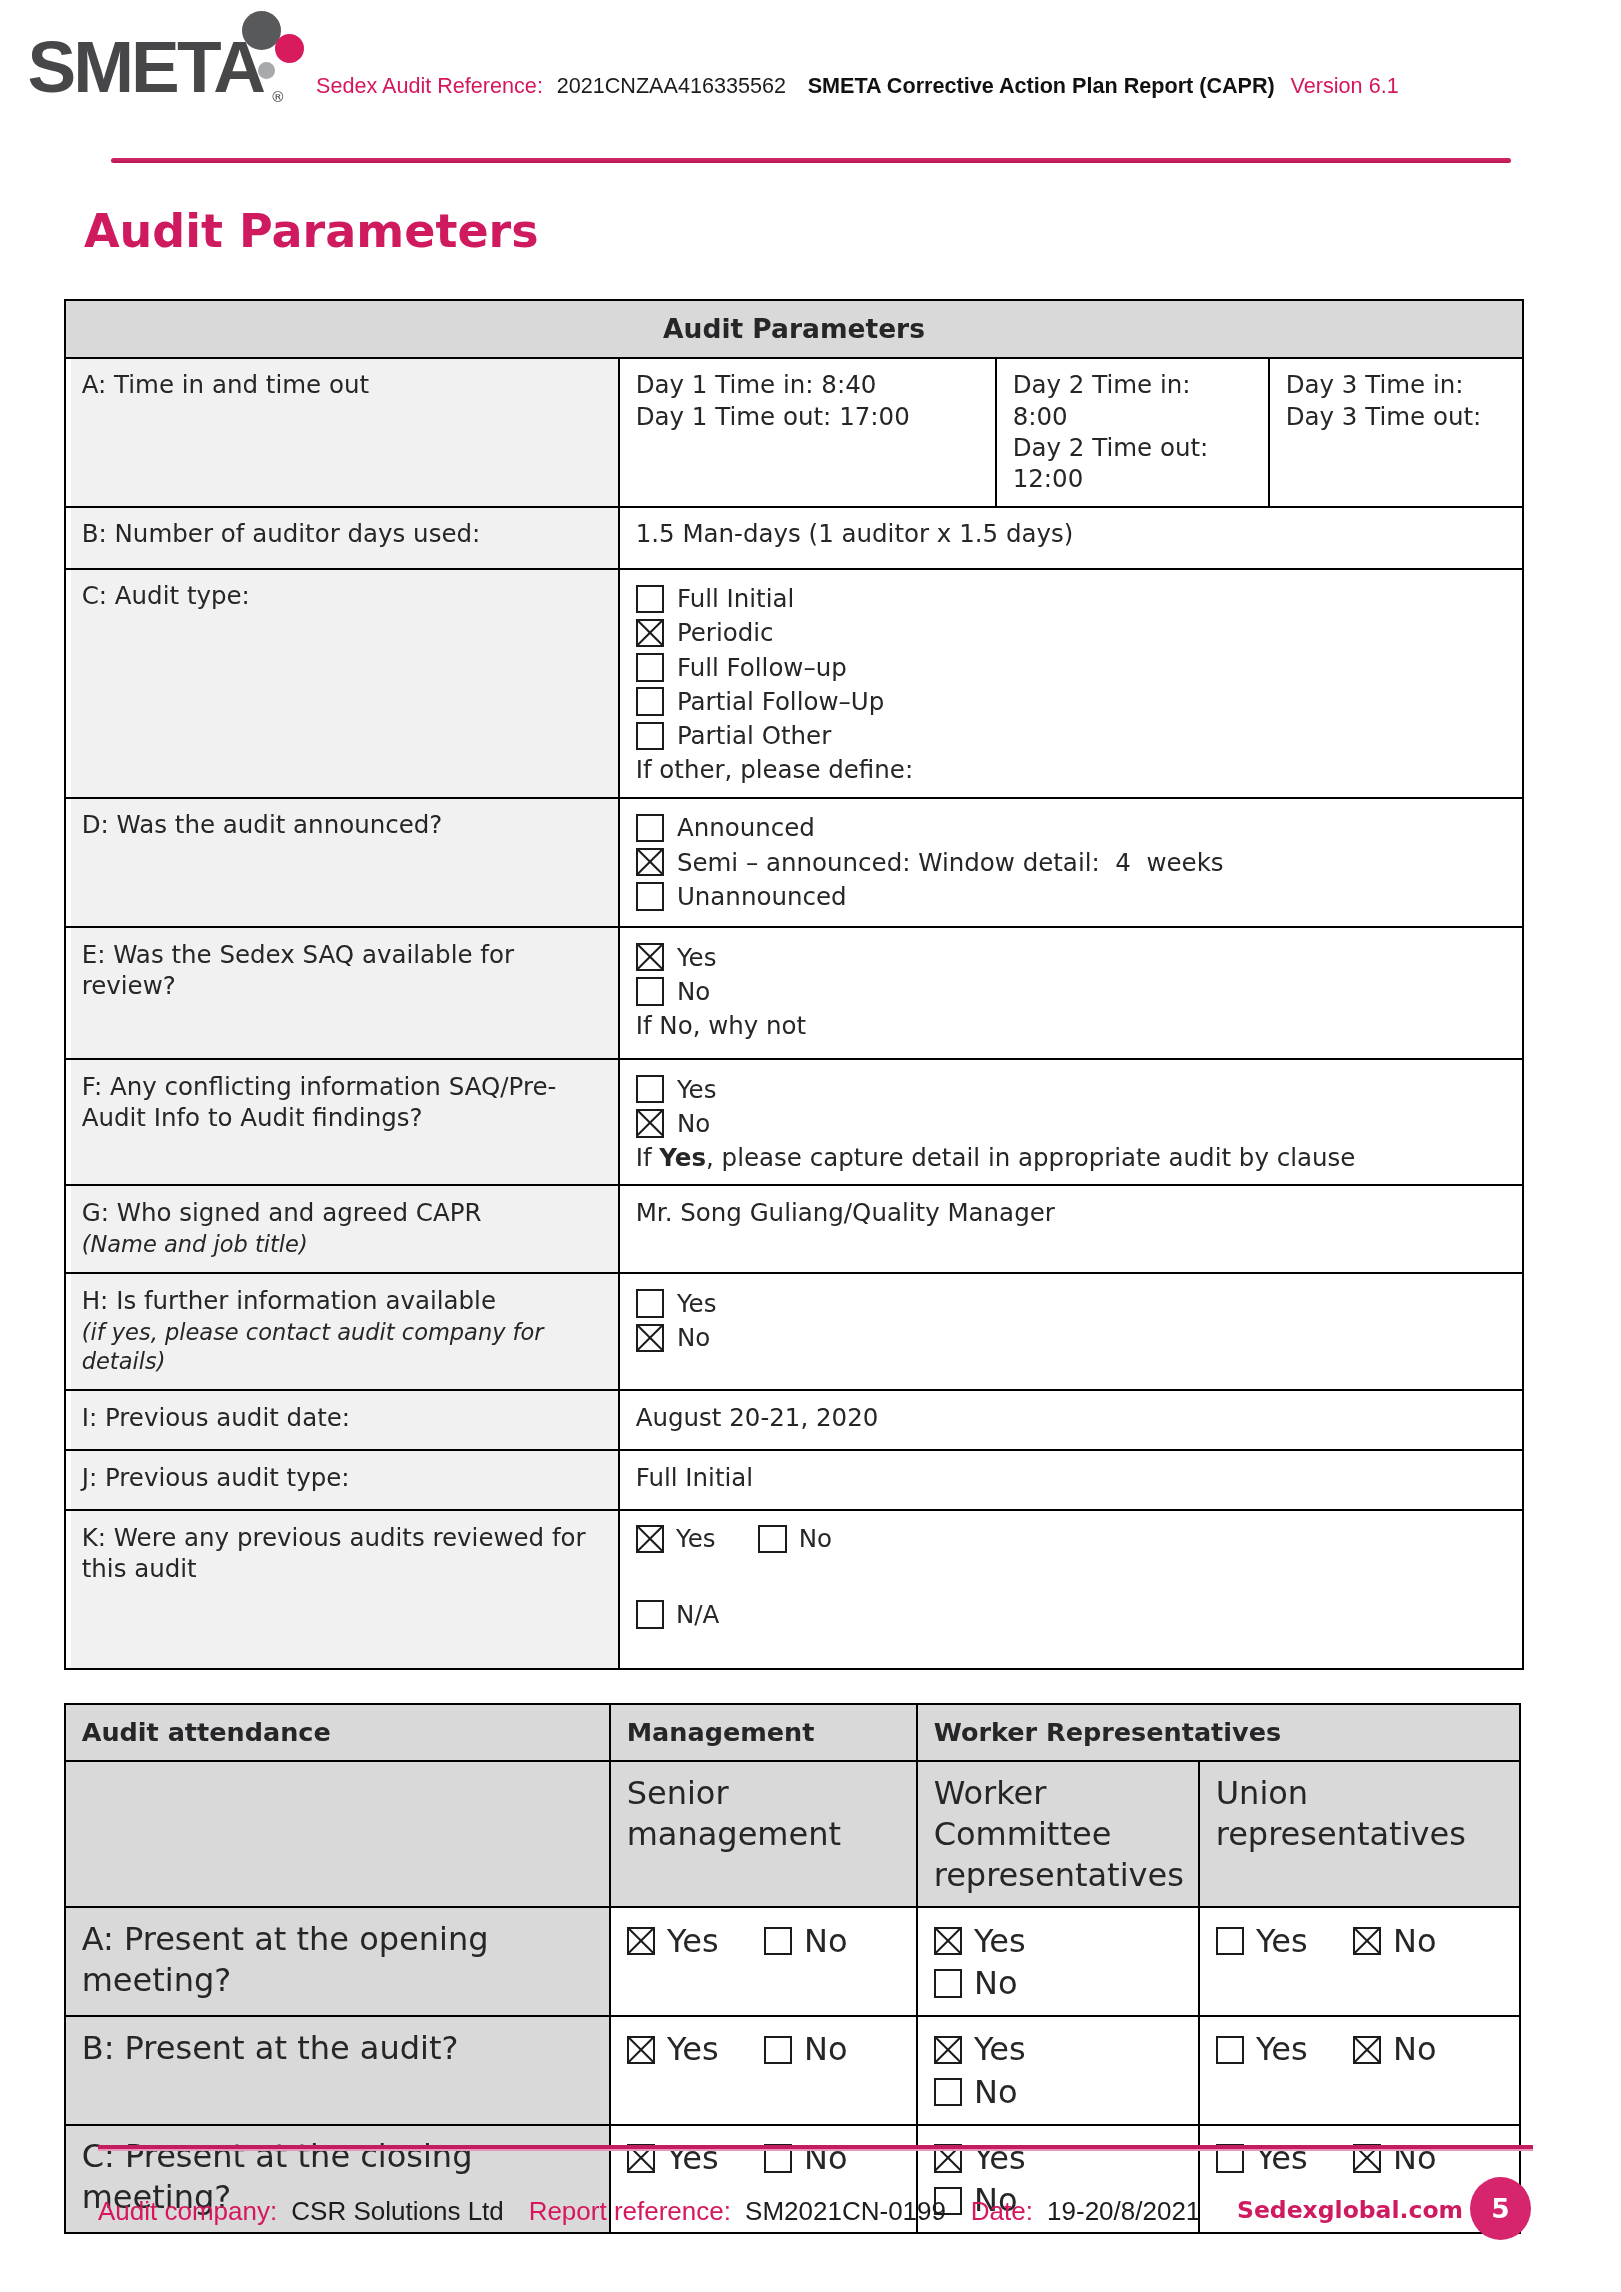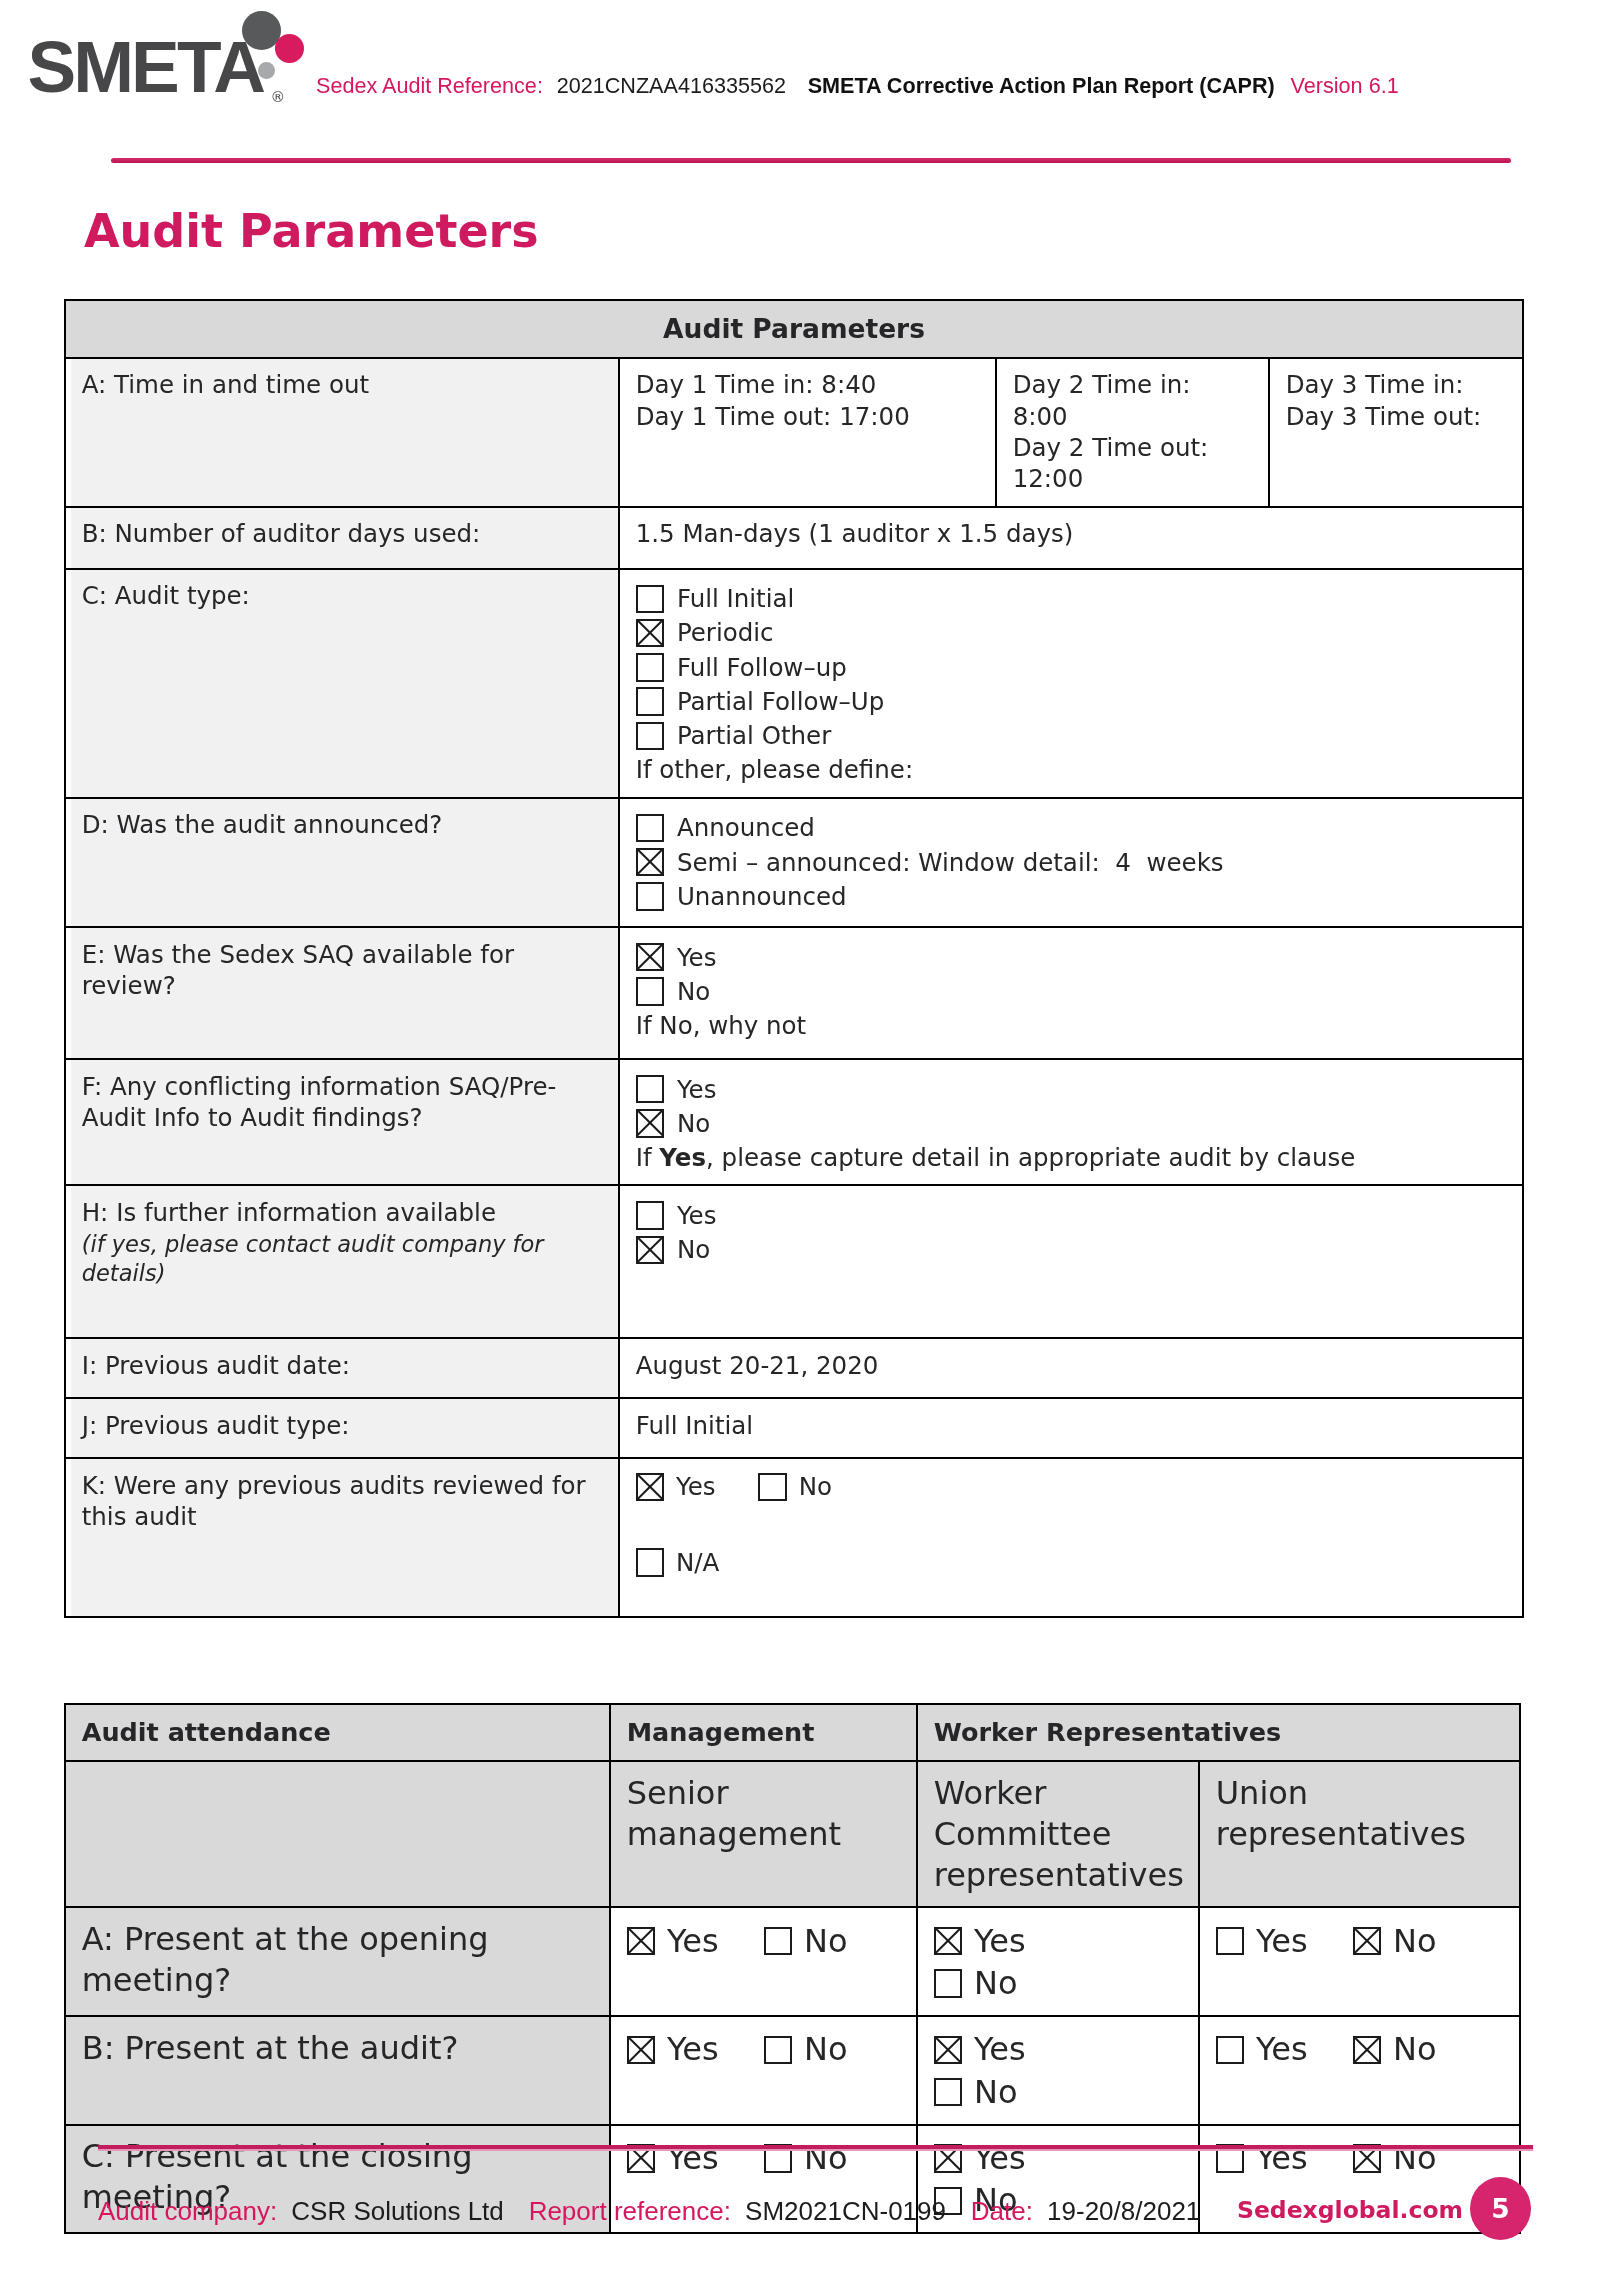--- a/index.html
+++ b/index.html
@@ -220,22 +220,29 @@
           <span class="opt-label">Yes</span>
         </div>
         <div class="opt">
           <span class="cb checked"></span>
           <span class="opt-label">No</span>
         </div>
         <div class="note"><span>If </span><b>Yes</b><span>, please capture detail in appropriate audit by clause</span></div>
       </td>
     </tr>
 
-
-    <tr style="height:153px">
+    <tr style="height:88px">
+      <td class="lbl">
+        <div>G: Who signed and agreed CAPR</div>
+        <div class="sub-italic">(Name and job title)</div>
+      </td>
+      <td colspan="3">Mr. Song Guliang/Quality Manager</td>
+    </tr>
+
+    <tr style="height:117px">
       <td class="lbl">
         <div>H: Is further information available</div>
         <div class="sub-italic">(if yes, please contact audit company for details)</div>
       </td>
       <td colspan="3">
         <div class="opt">
           <span class="cb"></span>
           <span class="opt-label">Yes</span>
         </div>
         <div class="opt">

